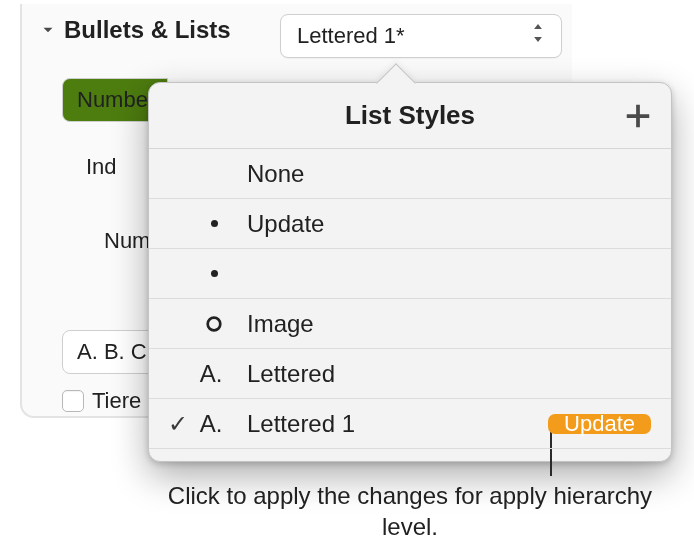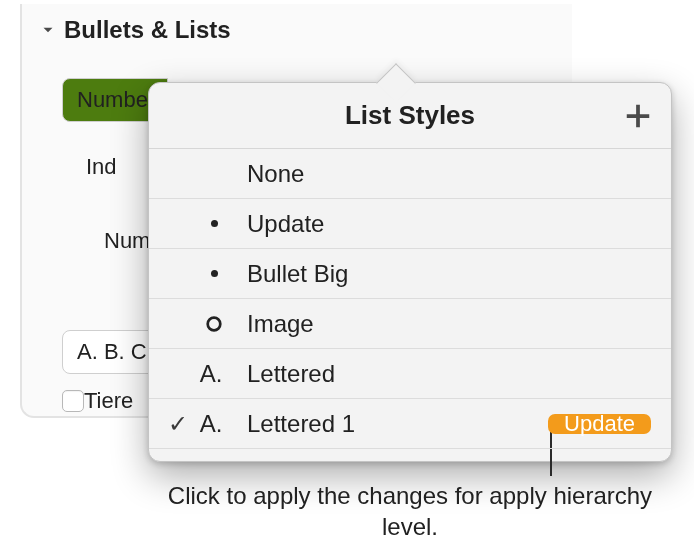--- a/index.html
+++ b/index.html
@@ -35,21 +35,21 @@
       display:flex; align-items:center; padding:0 14px; font-size:22px;
     }
     .indent-label { position:absolute; left:64px; top:150px; font-size:22px; font-weight:400; }
     .numbers-label { position:absolute; left:82px; top:224px; font-size:22px; font-weight:400; }
     .letters-dropdown {
       position:absolute; left:40px; top:326px; width:106px; height:44px;
       background:#fff; border:1px solid #cfcfcf; border-radius:8px;
       border-top-right-radius:0; border-bottom-right-radius:0;
       display:flex; align-items:center; padding:0 14px; font-size:22px;
     }
-    .tiered-row { position:absolute; left:40px; top:384px; display:flex; align-items:center; gap:0; font-size:22px; }
+    .tiered-row { position:absolute; left:40px; top:384px; display:flex; align-items:center; gap:8px; font-size:22px; }
     .checkbox { width:22px; height:22px; background:#fff; border:1px solid #b8b8b8; border-radius:5px; box-shadow: inset 0 1px 1px rgba(0,0,0,.05); }
 
     .popover {
       position:absolute; left:148px; top:82px; width:524px; height:380px;
       background:#f3f3f3; border:1px solid #c4c4c4; border-radius:12px;
       box-shadow: 0 14px 36px rgba(0,0,0,.32), 0 2px 6px rgba(0,0,0,.18);
       overflow:hidden;
     }
     .popover-arrow {
       position:absolute; left:382px; top:69px; width:28px; height:28px;
@@ -98,20 +98,28 @@
 <div class="panel">
   <div class="section-header">
     <span class="disclosure">
       <svg viewBox="0 0 24 24">
           <path d="M6 9l6 6 6-6z"></path>
         </svg>
     </span>
     <span class="section-title">Bullets &amp; Lists</span>
   </div>
 
+  <div class="style-dropdown">
+    <span>Lettered 1*</span>
+    <span class="chevrons">
+      <svg viewBox="0 0 24 36">
+          <path d="M12 2l7 9H5zM12 34l-7-9h14z"></path>
+        </svg>
+    </span>
+  </div>
 
   <div class="num-dropdown">
     <span>Numbe</span>
   </div>
   <div class="indent-label">Ind</div>
   <div class="numbers-label">Num</div>
   <div class="letters-dropdown">
     <span>A. B. C.</span>
   </div>
   <div class="tiered-row">
@@ -135,21 +143,20 @@
         <div class="list-row">
           <span class="row-icon "></span>
           <span class="row-text">None</span>
         </div>
         <div class="list-row">
           <span class="row-icon dot"></span>
           <span class="row-text">Update</span>
         </div>
         <div class="list-row">
           <span class="row-icon dot"></span>
-          <span class="row-text">Bullet Big</span>
         </div>
         <div class="list-row">
           <span class="row-icon ring">
             <svg viewBox="0 0 20 20">
               <circle cx="10" cy="10" r="7" fill="none" stroke="#222" stroke-width="3"></circle>
             </svg>
           </span>
           <span class="row-text">Image</span>
         </div>
         <div class="list-row">

